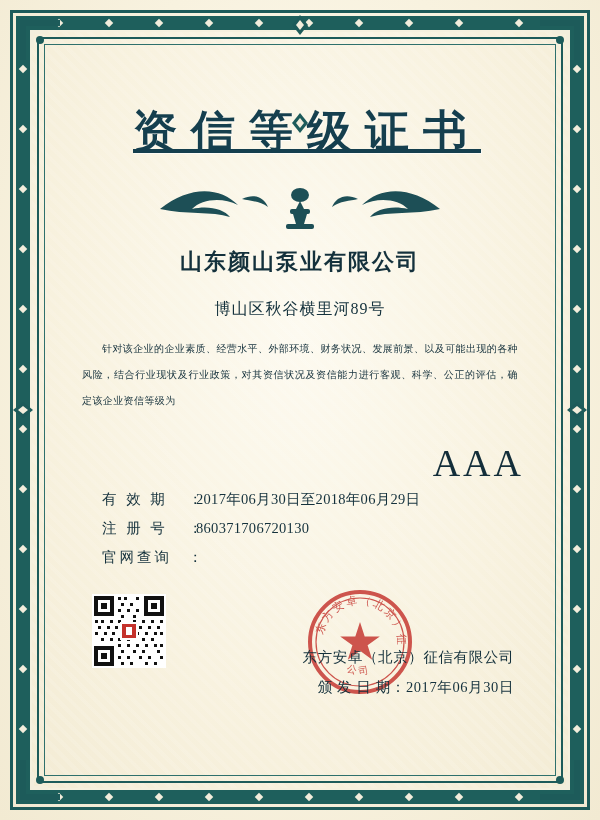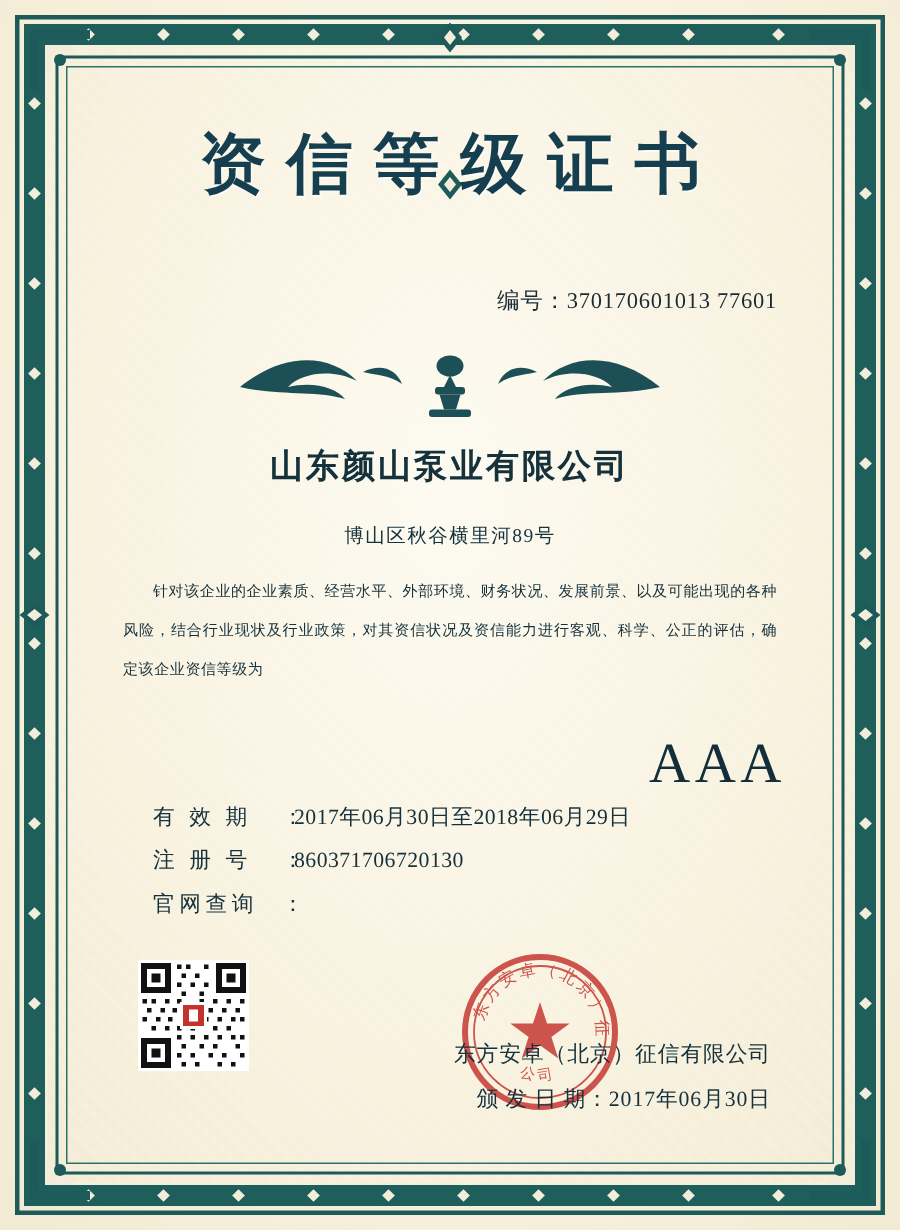--- a/index.html
+++ b/index.html
@@ -104,24 +104,25 @@
     box-sizing: border-box;
     padding: 18px 22px 10px 22px;
   }
 
   .title {
     text-align: center;
     font-size: 44px;
     letter-spacing: 14px;
     font-weight: bold;
     color: #153f4e;
-    margin-top: 8px;
+    margin-top: 30px;
     margin-left: 14px;
     text-shadow: 1px 1px 0 rgba(255,255,255,0.6);
     font-family: "DejaVu Serif", serif;
+    text-decoration: underline;
   }
 
   .serial {
     text-align: right;
     font-size: 15px;
     color: #1a2a33;
     margin-top: 52px;
     margin-right: 6px;
     letter-spacing: 0.5px;
   }
@@ -136,21 +137,21 @@
     text-align: center;
     font-size: 22px;
     font-weight: bold;
     color: #14313c;
     letter-spacing: 2px;
     margin-top: 12px;
   }
 
   .address {
     text-align: center;
-    font-size: 13px;
+    font-size: 16px;
     color: #14313c;
     letter-spacing: 1px;
     margin-top: 22px;
   }
 
   .body-text {
     margin-top: 16px;
     font-size: 10px;
     line-height: 26px;
     color: #15313c;
@@ -335,23 +336,20 @@
     <svg viewBox="0 0 24 36" width="24" height="36">
       <path d="M2 18 L12 10 L22 18 L12 26 Z" fill="#1d5b5a"></path>
       <path d="M7 18 L12 14 L17 18 L12 22 Z" fill="#f3eedc"></path>
     </svg>
   </div>
 
   <div class="content">
 
     <div class="title">资信等级证书</div>
 
-    <div class="serial">
-      <span>编号：</span><span>370170601013 77601</span>
-    </div>
 
     <div class="flourish">
       <svg viewBox="0 0 300 56" width="300" height="56">
         <g fill="#1d4f56">
           <path d="M10 30 C40 6, 70 8, 88 26 C72 18, 52 20, 42 30 C58 26, 74 30, 80 38 C62 32, 36 36, 10 30 Z"></path>
           <path d="M92 20 C104 14, 114 18, 118 28 C110 22, 100 22, 92 20 Z"></path>
           <path d="M290 30 C260 6, 230 8, 212 26 C228 18, 248 20, 258 30 C242 26, 226 30, 220 38 C238 32, 264 36, 290 30 Z"></path>
           <path d="M208 20 C196 14, 186 18, 182 28 C190 22, 200 22, 208 20 Z"></path>
           <ellipse cx="150" cy="16" rx="9" ry="7"></ellipse>
           <path d="M150 22 L146 30 L154 30 Z"></path>

